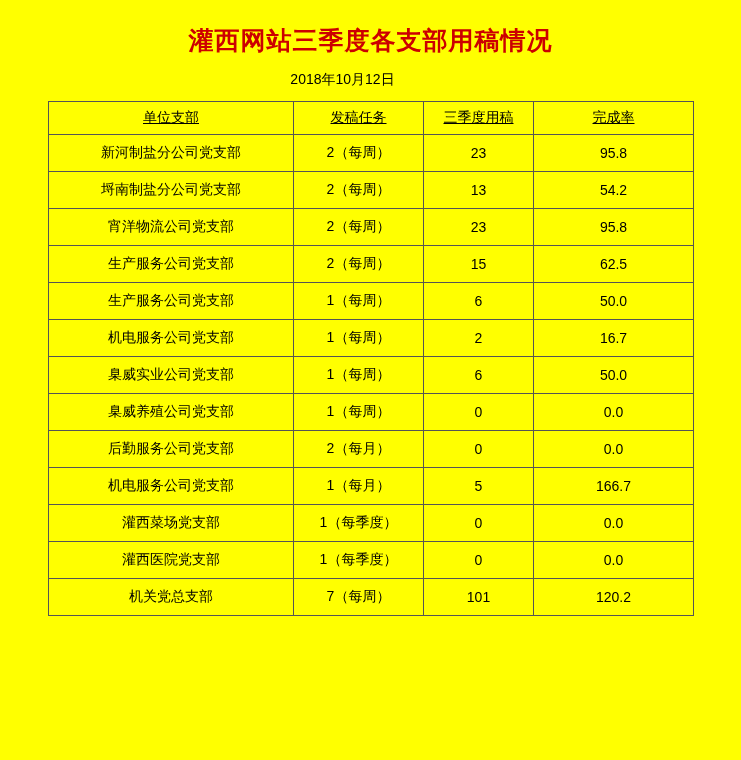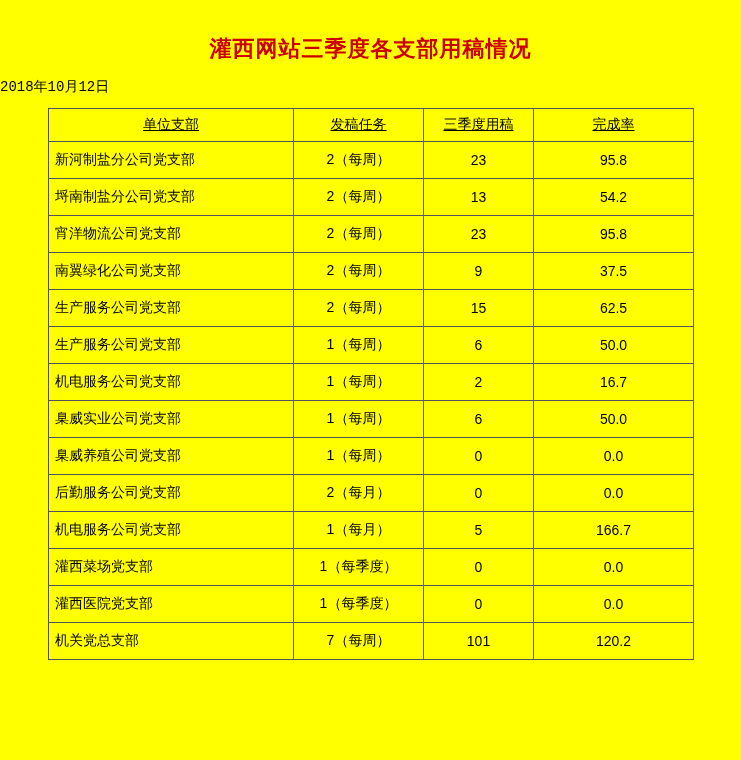--- a/index.html
+++ b/index.html
@@ -18,31 +18,31 @@
     width: 741px;
     height: 760px;
     background: #ffff00;
     box-sizing: border-box;
   }
   .title {
     text-align: center;
     color: #cc0000;
     font-family: "Liberation Serif", serif;
     font-weight: bold;
-    font-size: 22px;
+    font-size: 25px;
     letter-spacing: 1px;
-    padding-top: 34px;
+    padding-top: 24px;
   }
   .date-line {
-    text-align: left;
+    text-align: center;
     font-size: 14px;
     color: #000000;
     padding-right: 56px;
     padding-top: 14px;
-    font-family: Liberation Mono, monospace;
+    font-family: Liberation Sans, sans-serif;
   }
   .table-wrap {
     padding: 12px 48px 0 48px;
   }
   table.report {
     border-collapse: collapse;
     width: 645px;
     background: #ffff00;
     table-layout: fixed;
   }
@@ -62,21 +62,21 @@
     text-align: center;
     height: 32px;
     text-decoration: underline;
   }
   col.c-unit { width: 245px; }
   col.c-task { width: 130px; }
   col.c-used { width: 110px; }
   col.c-rate { width: 160px; }
 
   td.unit {
-    text-align: left;
+    text-align: center;
     padding-left: 12px;
   }
   td.task, td.used, td.rate {
     text-align: center;
   }
 </style>
 </head>
 <body>
 
 <div class="page">
@@ -112,26 +112,20 @@
           <td class="unit">埒南制盐分公司党支部</td>
           <td class="task">2（每周）</td>
           <td class="used">13</td>
           <td class="rate">54.2</td>
         </tr>
         <tr>
           <td class="unit">宵洋物流公司党支部</td>
           <td class="task">2（每周）</td>
           <td class="used">23</td>
           <td class="rate">95.8</td>
-        </tr>
-        <tr>
-          <td class="unit">南翼绿化公司党支部</td>
-          <td class="task">2（每周）</td>
-          <td class="used">9</td>
-          <td class="rate">37.5</td>
         </tr>
         <tr>
           <td class="unit">生产服务公司党支部</td>
           <td class="task">2（每周）</td>
           <td class="used">15</td>
           <td class="rate">62.5</td>
         </tr>
         <tr>
           <td class="unit">生产服务公司党支部</td>
           <td class="task">1（每周）</td>

